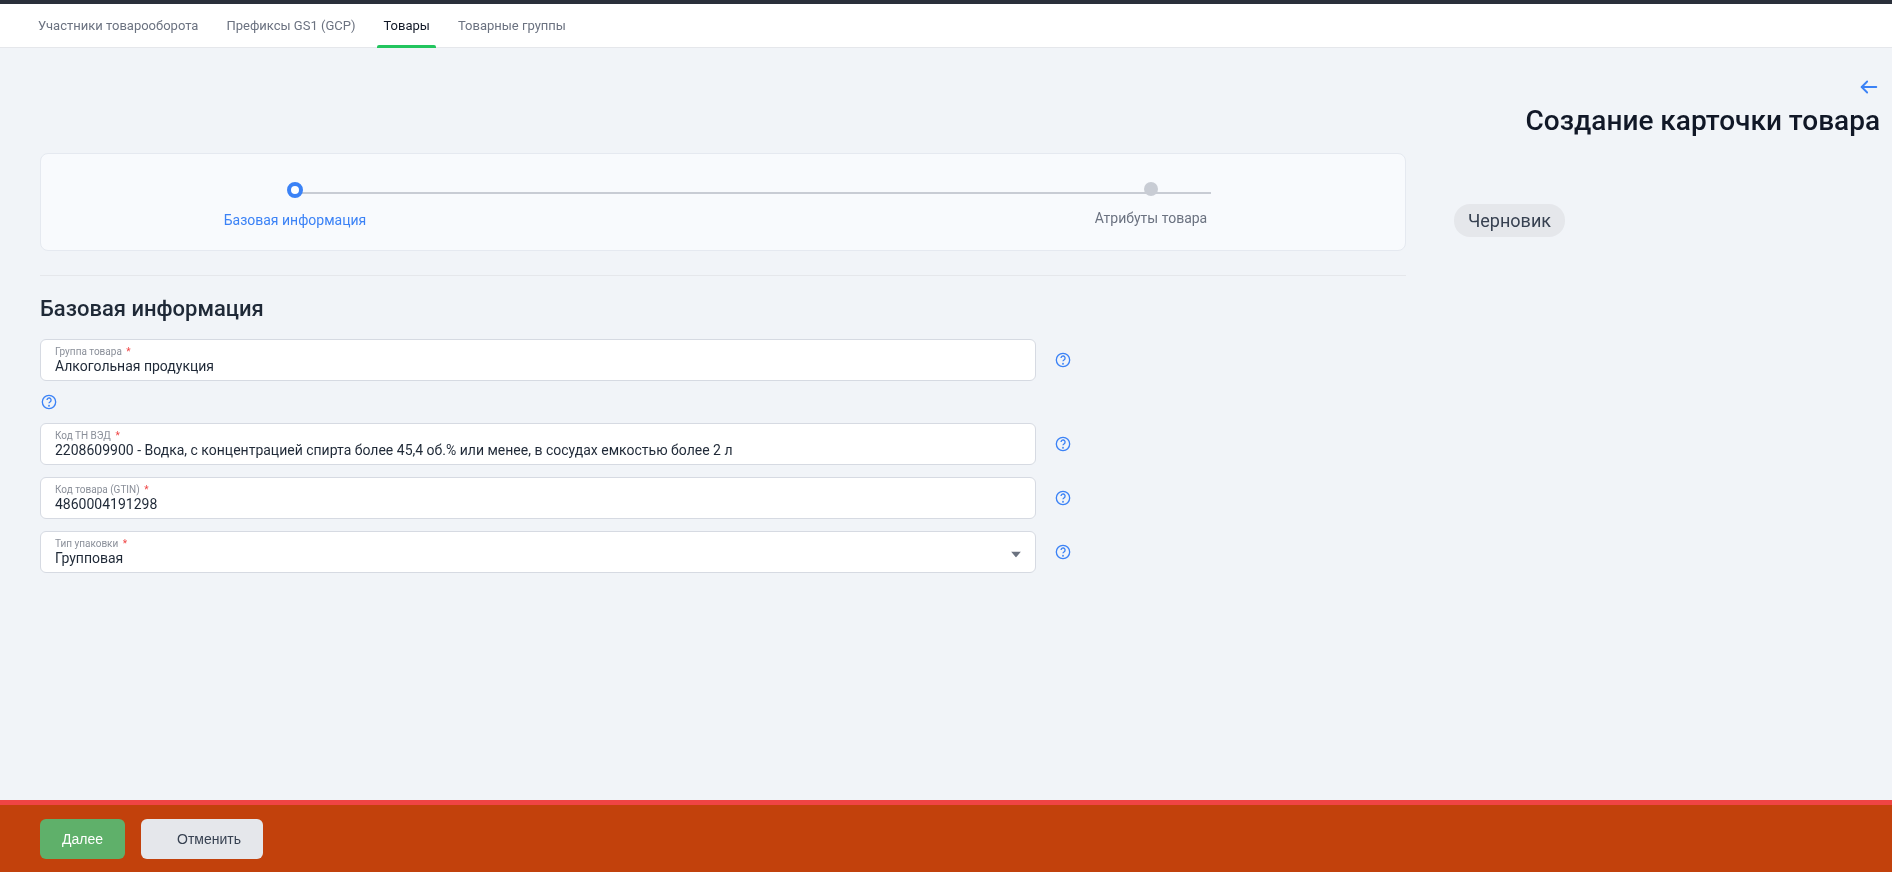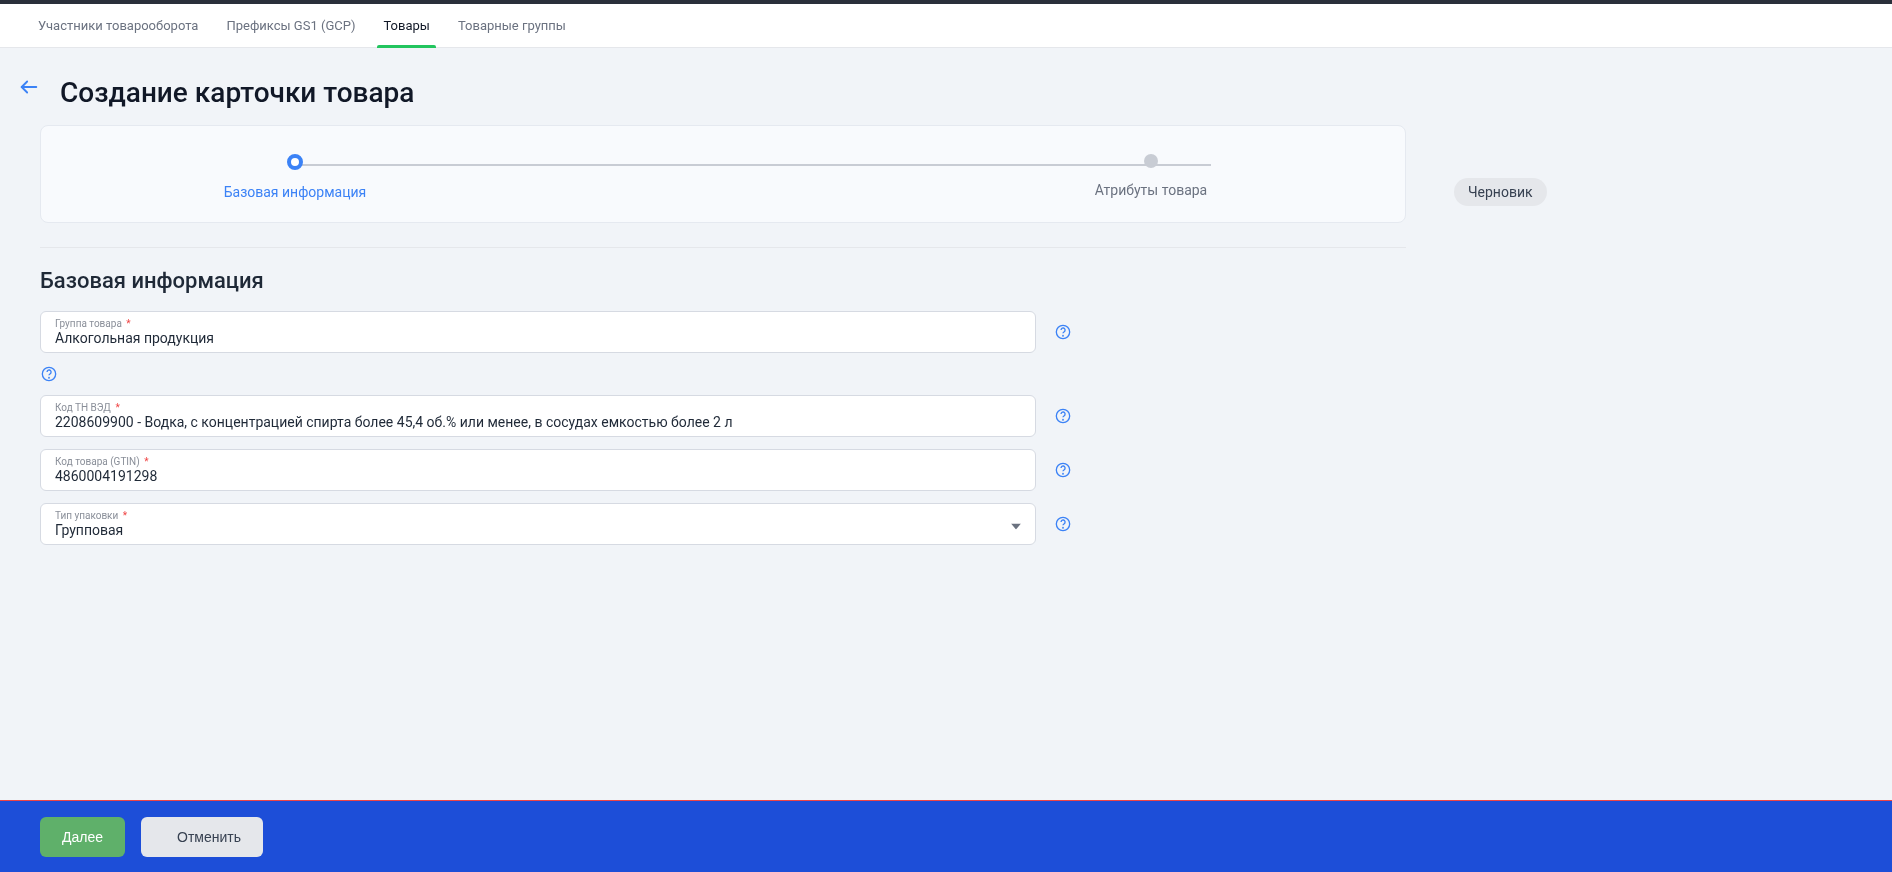--- a/index.html
+++ b/index.html
@@ -42,23 +42,24 @@
   left: 8px; right: 8px; bottom: 0;
   height: 3px;
   background: #22c55e;
   border-radius: 2px 2px 0 0;
 }
 .page {
   padding: 28px 12px 0 12px;
 }
 .title-row {
   display: flex;
-  align-items: flex-start;
-  gap: 20px;
+  align-items: flex-end;
+  gap: 6px;
   padding-left: 6px;
+  flex-direction: column;
 }
 .back-arrow {
   width: 22px; height: 22px;
   display: inline-flex; align-items: center; justify-content: center;
   cursor: pointer;
 }
 .page-title {
   font-size: 28px;
   font-weight: 500;
   color: #111827;
@@ -118,21 +119,21 @@
 .step.disabled .step-label {
   color: #9ca3af;
 }
 .badge {
   align-self: center;
   margin-top: 36px;
   background: #e5e7eb;
   color: #374151;
   padding: 6px 14px;
   border-radius: 16px;
-  font-size: 14px;
+  font-size: 18px;
 }
 .divider {
   margin: 24px 0 0 28px;
   width: 1366px;
   height: 1px;
   background: #e5e7eb;
 }
 .section {
   padding: 20px 0 0 28px;
 }
@@ -182,22 +183,22 @@
 }
 .help-icon {
   width: 18px; height: 18px;
   display: inline-flex; align-items: center; justify-content: center;
   cursor: pointer;
 }
 .footer {
   position: absolute;
   left: 0; right: 0; bottom: 0;
   height: 72px;
-  background: #1d4ed8;
-  border-top: 1px solid #ef4444;
+  background: #c2410c;
+  border-top: 5px solid #ef4444;
   display: flex;
   align-items: center;
   padding-left: 40px;
   gap: 16px;
 }
 .btn {
   height: 40px;
   padding: 0 22px;
   border-radius: 6px;
   border: none;

